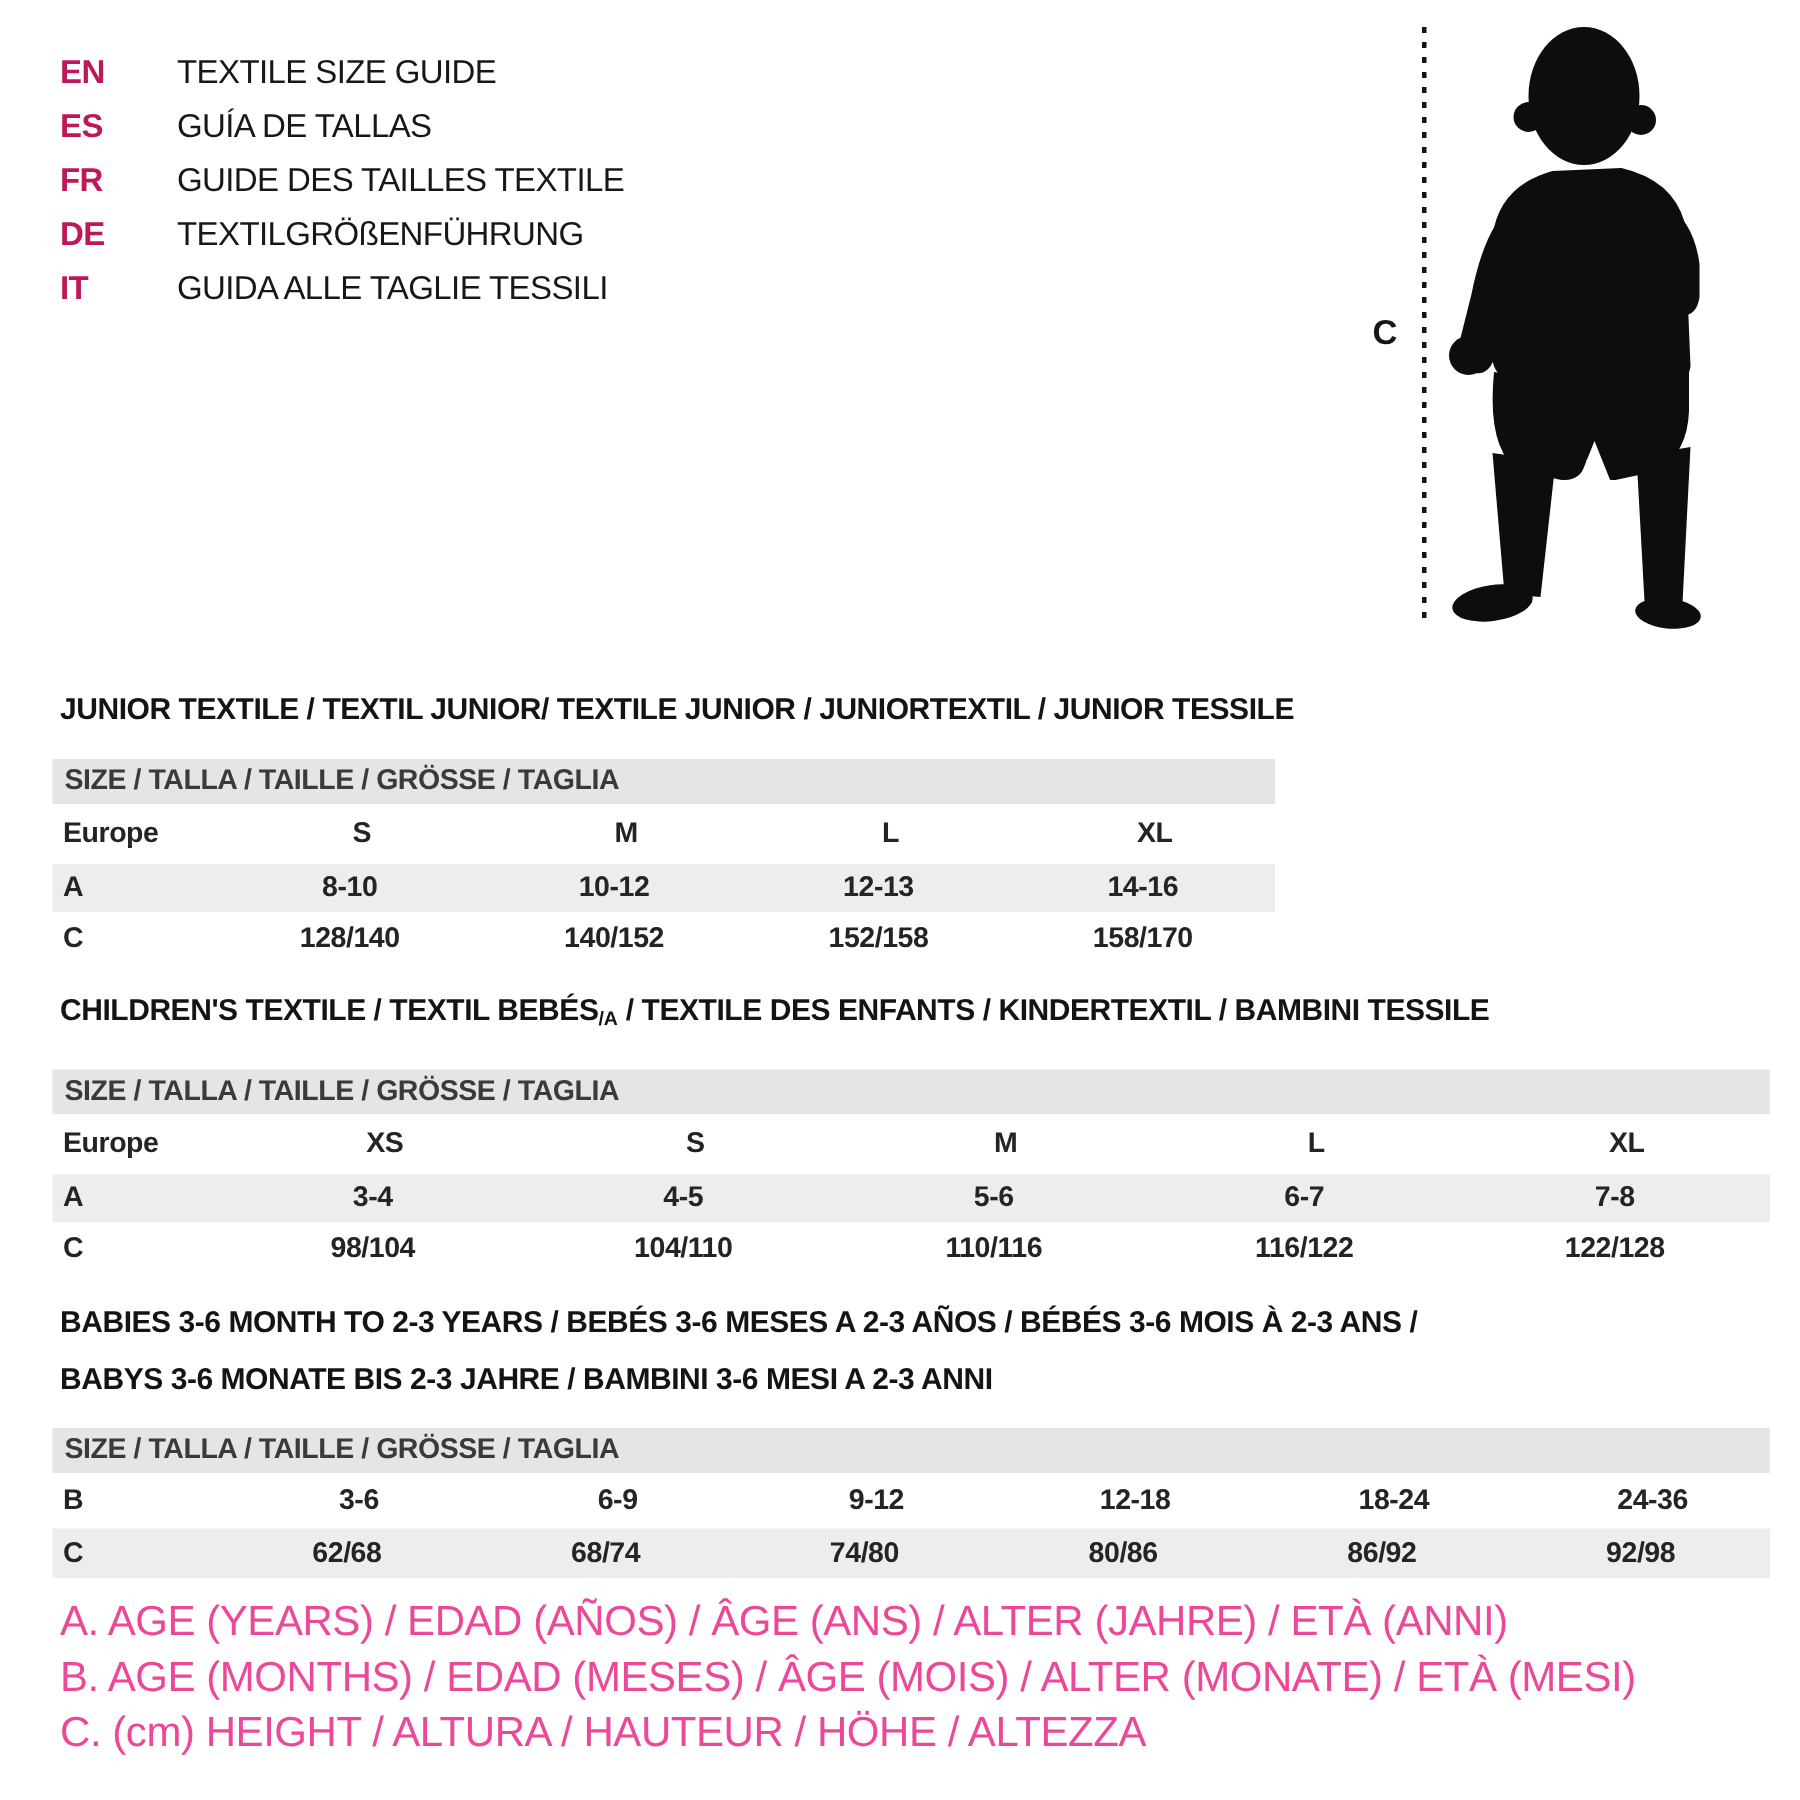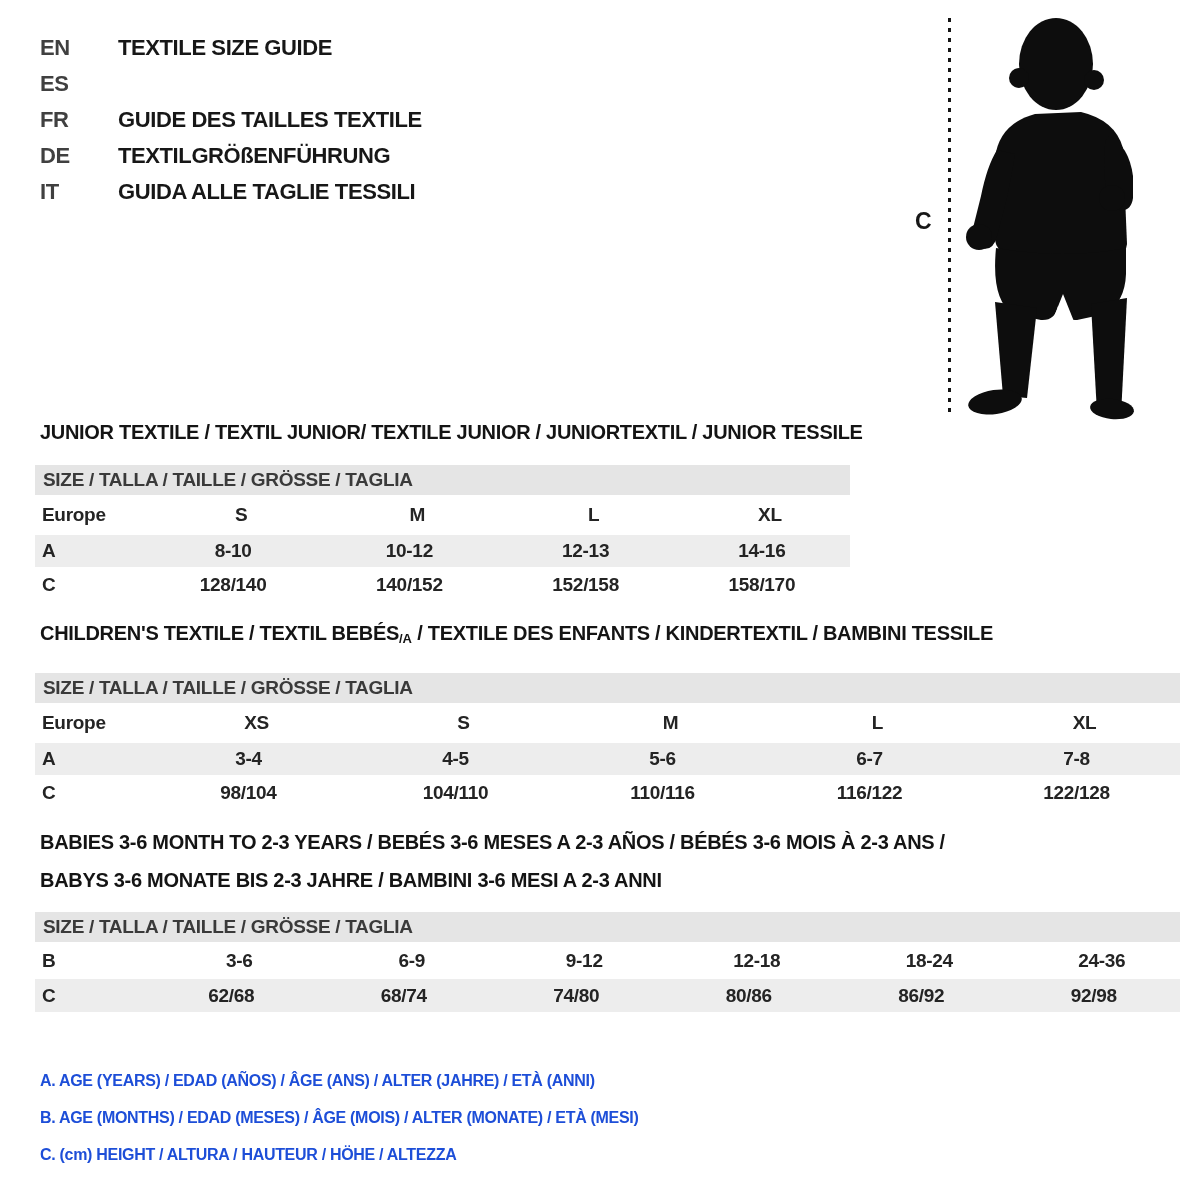--- a/index.html
+++ b/index.html
@@ -3,32 +3,32 @@
 <meta charset="utf-8">
 <style>
   * { margin:0; padding:0; box-sizing:border-box; }
   html,body { width:1200px; height:1200px; background:#ffffff; }
   body { font-family:"Liberation Sans", sans-serif; color:#1e1e1e; }
   .page { position:relative; width:1200px; height:1200px; overflow:hidden; background:#ffffff; }
 
   
   .lang-block { position:absolute; left:40px; top:30px; }
   .lang-row { display:flex; line-height:36px; }
-  .lang-code { width:78px; font-weight:700; font-size:22px; letter-spacing:-0.4px; color:#404040; }
-  .lang-label { font-weight:700; font-size:22px; letter-spacing:-0.4px; color:#171717; white-space:pre; }
+  .lang-code { width:78px; font-weight:700; font-size:22px; letter-spacing:-0.4px; color:#be185d; }
+  .lang-label { font-weight:400; font-size:22px; letter-spacing:-0.4px; color:#171717; white-space:pre; }
 
   
   .figure { position:absolute; left:900px; top:0; width:300px; height:440px; }
   .figure-c { position:absolute; left:15px; top:208px; font-size:23px; font-weight:700; color:#171717; }
   .dotted-line { position:absolute; left:48px; top:18px; width:3px; height:397px;
                  background:repeating-linear-gradient(to bottom, #151515 0 4px, transparent 4px 10px); }
   .figure svg { position:absolute; left:63px; top:8px; }
 
   
-  .sections { position:absolute; left:35px; top:420px; width:1145px; }
+  .sections { position:absolute; left:35px; top:461px; width:1145px; }
   .sec-title { font-weight:700; font-size:20px; letter-spacing:-0.3px; color:#141414; padding-left:5px; }
   .title-line { line-height:24px; white-space:pre; }
   .small-part { font-size:13px; position:relative; top:3px; letter-spacing:0; }
   .section-junior .sec-title { margin-bottom:21px; }
   .section-children { margin-top:19px; }
   .section-children .sec-title { margin-bottom:25px; }
   .section-babies { margin-top:13px; }
   .section-babies .title-line { line-height:38px; }
   .section-babies .sec-title { margin-bottom:13px; }
 
@@ -41,34 +41,35 @@
   .tbl-row:nth-child(2) { height:40px;gap:16px; }
   .tbl-row:nth-child(3) { background:#ededed; }
   .tbl-row:nth-child(4) { height:35px; }
   .section-babies .tbl-row:nth-child(2) { height:37px; }
   .section-babies .tbl-row:nth-child(3) { height:33px; }
   .row-label { width:110px; padding-left:7px; }
   .cell { flex:1; text-align:center; }
 
   
   .legend { position:absolute; left:40px; top:1062px; }
-  .legend-line { font-size:16px; font-weight:700; line-height:37px; letter-spacing:-0.3px; color:#1d4ed8; white-space:pre; }
+  .legend-line { font-size:28px; font-weight:400; line-height:37px; letter-spacing:-0.3px; color:#ec4899; white-space:pre; }
 </style>
 </head>
 <body>
 
 <div class="page">
 
   <div class="lang-block" id="langs">
       <div class="lang-row">
         <span class="lang-code">EN</span>
         <span class="lang-label">TEXTILE SIZE GUIDE</span>
       </div>
       <div class="lang-row">
         <span class="lang-code">ES</span>
+        <span class="lang-label">GUÍA DE TALLAS</span>
       </div>
       <div class="lang-row">
         <span class="lang-code">FR</span>
         <span class="lang-label">GUIDE DES TAILLES TEXTILE</span>
       </div>
       <div class="lang-row">
         <span class="lang-code">DE</span>
         <span class="lang-label">TEXTILGRÖßENFÜHRUNG</span>
       </div>
       <div class="lang-row">

